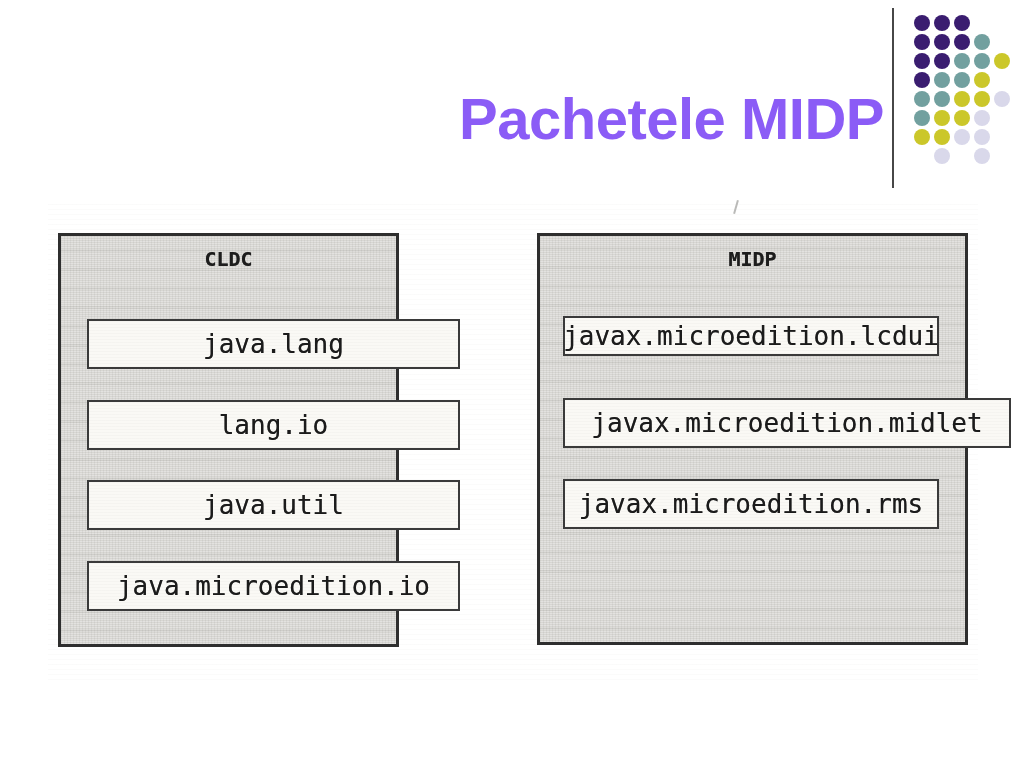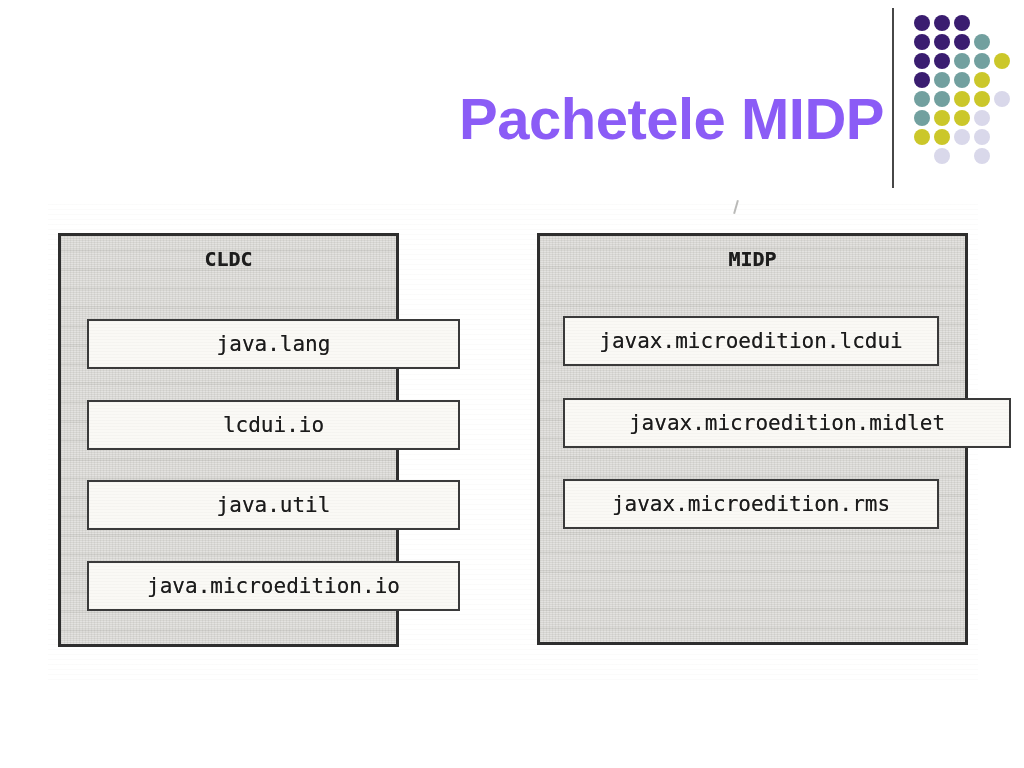--- a/index.html
+++ b/index.html
@@ -42,21 +42,21 @@
     font-size:20px;font-weight:bold;color:#1d1d1d;
     text-shadow:0 0 0.6px rgba(25,25,25,0.7);
   }
   .pkg{
     position:absolute;box-sizing:border-box;
     border:2px solid #3a3a3a;
     background-color:#faf9f5;
     background-image:repeating-linear-gradient(0deg, rgba(0,0,0,0.02) 0 1px, transparent 1px 3px);
     display:flex;align-items:center;justify-content:center;
     font-family:"DejaVu Sans Mono","Liberation Mono",monospace;
-    font-size:21px;color:#1b1b1b;white-space:nowrap;
+    font-size:26px;color:#1b1b1b;white-space:nowrap;
     text-shadow:0 0 0.6px rgba(25,25,25,0.65);
   }
   .scan-artifact{
     position:absolute;left:735px;top:200px;width:2px;height:14px;
     background:#9d9d9a;transform:rotate(16deg);opacity:0.7;
   }
 </style>
 </head>
 <body>
 
@@ -100,35 +100,35 @@
   <div class="scan-artifact" style="position:fixed;"></div>
 </div>
 
 <div class="outer-box" id="cldc-box">
   <div class="box-title">CLDC</div>
   <div id="cldc-packages">
       <div class="pkg" style="left: 26px; width: 373px; top: 83px; height: 50px;">
         <span>java.lang</span>
       </div>
       <div class="pkg" style="left: 26px; width: 373px; top: 164px; height: 50px;">
-        <span>lcdui.io</span>
+        <span>lang.io</span>
       </div>
       <div class="pkg" style="left: 26px; width: 373px; top: 244px; height: 50px; text-align: right;">
         <span>java.util</span>
       </div>
       <div class="pkg" style="left: 26px; width: 373px; top: 325px; height: 50px;">
         <span>java.microedition.io</span>
       </div>
     </div>
 </div>
 
 <div class="outer-box" id="midp-box">
   <div class="box-title">MIDP</div>
   <div id="midp-packages">
-      <div class="pkg" style="left: 23px; width: 376px; top: 80px; height: 50px;">
+      <div class="pkg" style="left: 23px; width: 376px; top: 80px; height: 40px;">
         <span>javax.microedition.lcdui</span>
       </div>
       <div class="pkg" style="left: 23px; width: 448px; top: 162px; height: 50px;">
         <span>javax.microedition.midlet</span>
       </div>
       <div class="pkg" style="left: 23px; width: 376px; top: 243px; height: 50px;">
         <span>javax.microedition.rms</span>
       </div>
     </div>
 </div>

